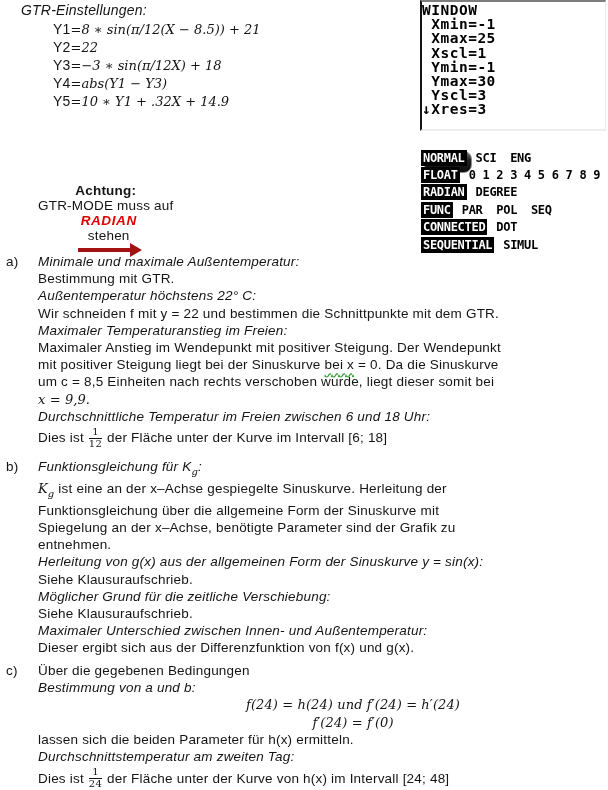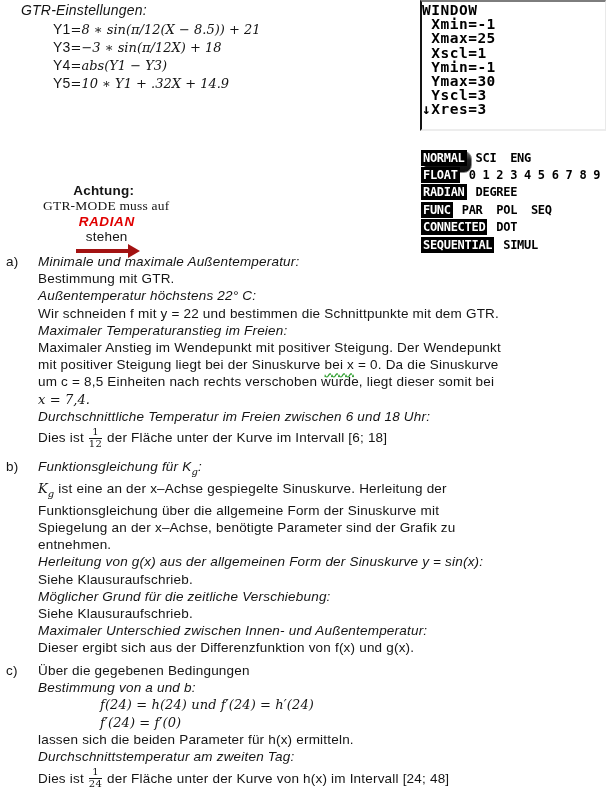--- a/index.html
+++ b/index.html
@@ -44,49 +44,50 @@
     background:#000;color:#fff;font-family:"DejaVu Sans Mono",monospace;
     font-weight:bold;font-size:12px;letter-spacing:-0.3px;padding:1px 2px;white-space:pre;
   }
   .mode-rest{
     color:#000;font-family:"DejaVu Sans Mono",monospace;font-weight:bold;
     font-size:12px;letter-spacing:-0.3px;margin-left:9px;white-space:pre;
   }
   
   .achtung{position:absolute;left:38px;top:183px;height:18px;display:flex;align-items:center;white-space:pre;flex-direction:column;}
   .ach-label{font-weight:bold;}
-  .ach-text{margin-left:5px;font-family:Liberation Serif, serif;}
+  .ach-text{}
   .ach-radian{color:#e00000;font-weight:bold;font-style:italic;margin-left:6px;letter-spacing:0.6px;}
   .ach-suffix{margin-left:6px;}
   .arrow{display:flex;align-items:center;margin-left:9px;}
   .arrow-line{width:52px;height:4px;background:#a31212;}
   .arrow-head{width:0;height:0;border-left:12px solid #a31212;border-top:7px solid transparent;border-bottom:7px solid transparent;}
   
   .sec{position:absolute;left:6px;width:600px;display:grid;grid-template-columns:32px auto;}
   .sec-label{line-height:17.2px;}
   .sec-a{top:253px;} .sec-b{top:458px;} .sec-c{top:662px;}
   .ln{min-height:17.2px;line-height:17.2px;}
   .it{font-style:italic;}
   .math{font-family:"DejaVu Serif",serif;font-style:italic;font-size:13px;letter-spacing:0.1px;}
-  .indent{margin-left:62px;}
+  .indent{margin-left:62px;text-align:center;}
   .sq{text-decoration:underline;text-decoration-style:wavy;text-decoration-color:#2e9e2e;text-underline-offset:3px;}
   .frac-line{min-height:26px;display:flex;align-items:center;}
   .frac{display:inline-block;text-align:center;font-size:10px;line-height:1.05;margin:0 5px;
         font-family:"DejaVu Serif",serif;}
   .frac .num{display:block;border-bottom:1px solid #141414;padding:0 1px;}
   .frac .den{display:block;}
   sub.kg{font-size:10px;font-family:"DejaVu Serif",serif;font-style:italic;}
 </style>
 </head>
 <body>
 
 <div class="gtr">
   <div class="gtr-title">GTR-Einstellungen:</div>
   <div class="gtr-lines">
     <div class="gtr-line"><span class="yname">Y1</span><span class="yexpr">=8 ∗ sin(π/12(X − 8.5)) + 21</span></div>
+    <div class="gtr-line"><span class="yname">Y2</span><span class="yexpr">=22</span></div>
     <div class="gtr-line"><span class="yname">Y3</span><span class="yexpr">=−3 ∗ sin(π/12X) + 18</span></div>
     <div class="gtr-line"><span class="yname">Y4</span><span class="yexpr">=abs(Y1 − Y3)</span></div>
     <div class="gtr-line"><span class="yname">Y5</span><span class="yexpr">=10 ∗ Y1 + .32X + 14.9</span></div>
   </div>
 </div>
 
 <div class="win">
   <div class="win-row">WINDOW</div>
   <div class="win-row"> Xmin=-1</div>
   <div class="win-row"> Xmax=25</div>
@@ -140,21 +141,21 @@
   <div class="sec-label">a)</div>
   <div>
     <div class="ln it">Minimale und maximale Außentemperatur:</div>
     <div class="ln">Bestimmung mit GTR.</div>
     <div class="ln it">Außentemperatur höchstens 22° C:</div>
     <div class="ln">Wir schneiden f mit y = 22 und bestimmen die Schnittpunkte mit dem GTR.</div>
     <div class="ln it">Maximaler Temperaturanstieg im Freien:</div>
     <div class="ln">Maximaler Anstieg im Wendepunkt mit positiver Steigung. Der Wendepunkt</div>
     <div class="ln"><span>mit positiver Steigung liegt bei der Sinuskurve </span><span class="sq">bei x</span><span> = 0. Da die Sinuskurve</span></div>
     <div class="ln">um c = 8,5 Einheiten nach rechts verschoben wurde, liegt dieser somit bei</div>
-    <div class="ln math">x = 7,4.</div>
+    <div class="ln math">x = 9,9.</div>
     <div class="ln it">Durchschnittliche Temperatur im Freien zwischen 6 und 18 Uhr:</div>
     <div class="ln frac-line">
       <span>Dies ist</span>
       <span class="frac">
           <span class="num">1</span>
           <span class="den">12</span>
         </span>
       <span>der Fläche unter der Kurve im Intervall [6; 18]</span>
     </div>
   </div>

